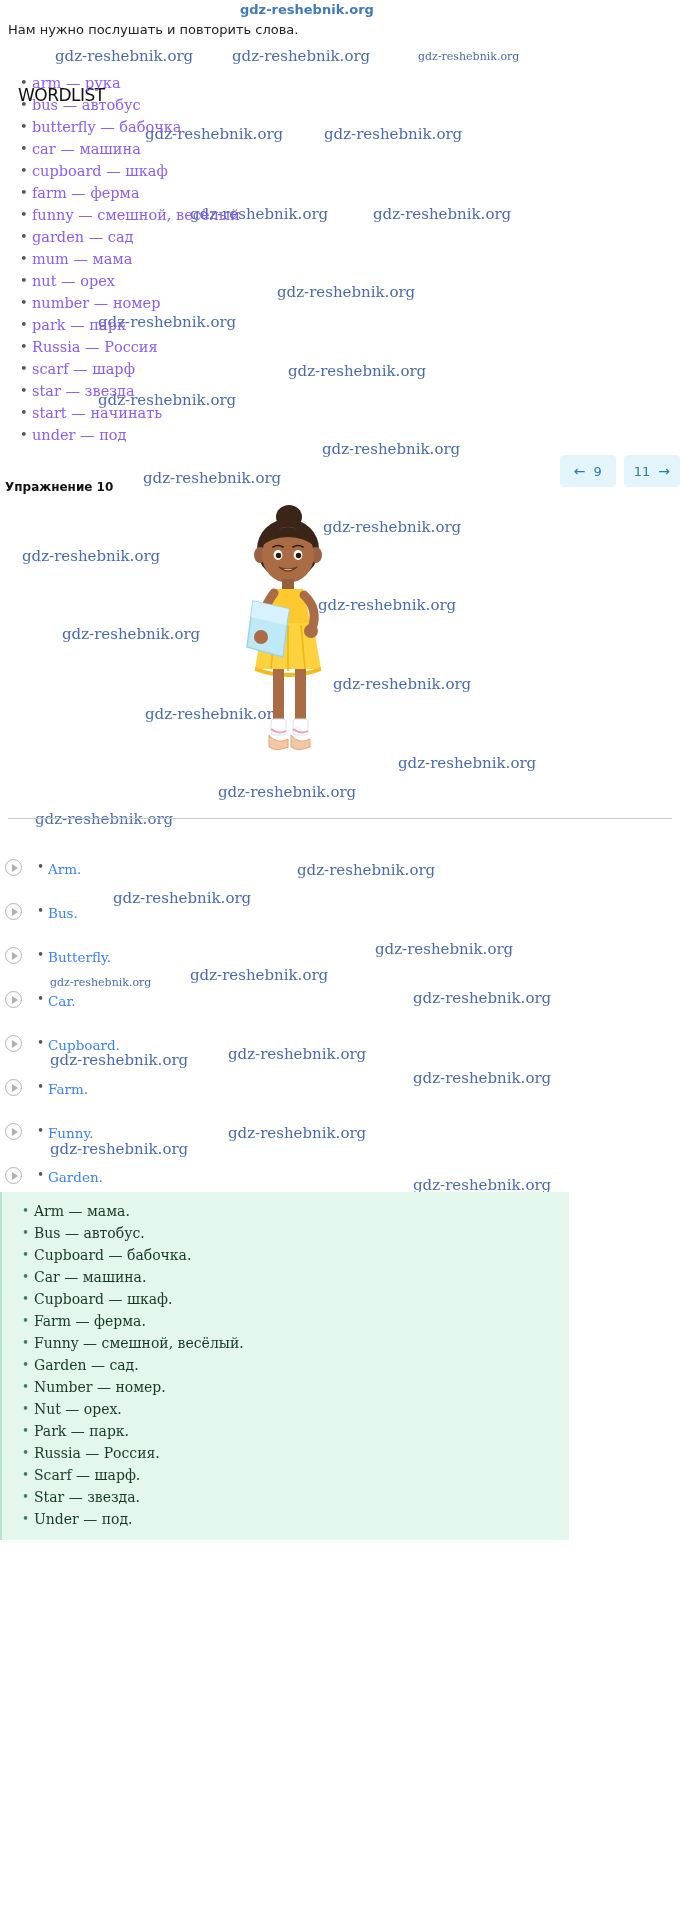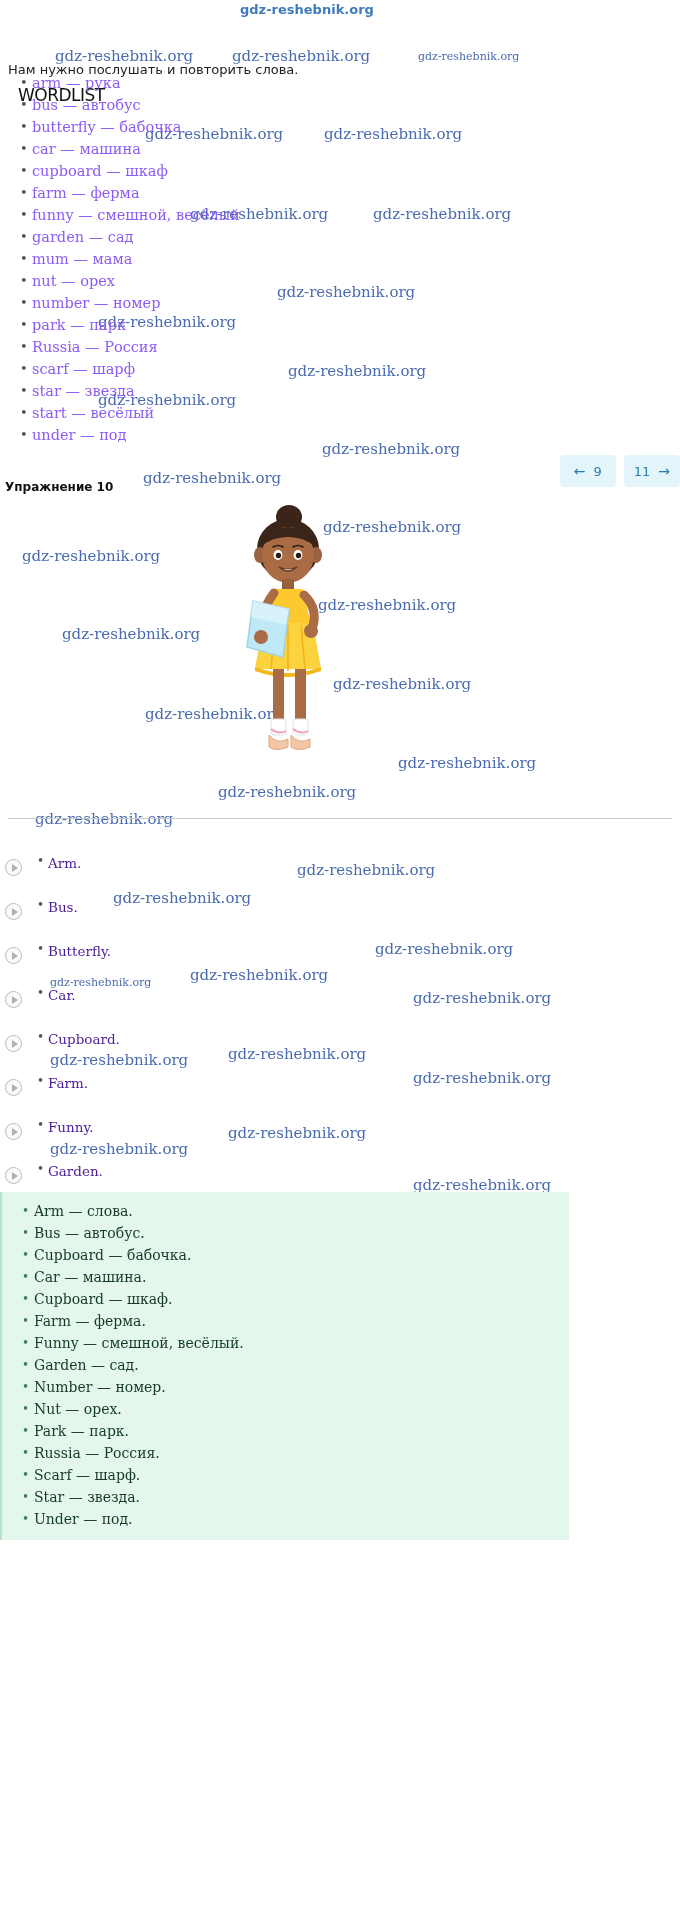--- a/index.html
+++ b/index.html
@@ -40,21 +40,20 @@
   }
 
   
   .intro {
     position: absolute;
     left: 8px;
     top: 22px;
     font-size: 13px;
     color: #222;
     font-family: "DejaVu Sans", sans-serif;
-    margin-top: 40px;
   }
 
   .wordlist-title {
     position: absolute;
     left: 18px;
     top: 45px;
     font-size: 17px;
     letter-spacing: -0.5px;
     font-family: "DejaVu Sans", sans-serif;
     color: #111;
@@ -165,24 +164,24 @@
     position: absolute;
     left: 6px;
     top: 4px;
     border-left: 6px solid #b0b0b0;
     border-top: 4px solid transparent;
     border-bottom: 4px solid transparent;
   }
   .audio-label {
     position: absolute;
     left: 48px;
-    top: 0;
+    top: 6px;
     font-family: "DejaVu Serif", serif;
     font-size: 13.5px;
-    color: #4c1d95;
+    color: #3b82f6;
   }
   .audio-label::before {
     content: "•";
     position: absolute;
     left: -11px;
     top: -1px;
     color: #555;
     font-size: 12px;
   }
 
@@ -286,21 +285,21 @@
       <li>farm — ферма</li>
       <li>funny — смешной, весёлый</li>
       <li>garden — сад</li>
       <li>mum — мама</li>
       <li>nut — орех</li>
       <li>number — номер</li>
       <li>park — парк</li>
       <li>Russia — Россия</li>
       <li>scarf — шарф</li>
       <li>star — звезда</li>
-      <li>start — весёлый</li>
+      <li>start — начинать</li>
       <li>under — под</li>
     </ul>
 
   <div class="ex-title">Упражнение 10</div>
 
   <div class="pager">
     <div class="pg">
       <span class="arrow">←</span>
       <span>9</span>
     </div>
@@ -398,21 +397,21 @@
         <div class="audio-label">Funny.</div>
       </div>
       <div class="audio-row">
         <div class="play-btn"></div>
         <div class="audio-label">Garden.</div>
       </div>
     </div>
 
   <div class="answer-box">
     <ul id="answer-list">
-        <li>Arm — слова.</li>
+        <li>Arm — мама.</li>
         <li>Bus — автобус.</li>
         <li>Cupboard — бабочка.</li>
         <li>Car — машина.</li>
         <li>Cupboard — шкаф.</li>
         <li>Farm — ферма.</li>
         <li>Funny — смешной, весёлый.</li>
         <li>Garden — сад.</li>
         <li>Number — номер.</li>
         <li>Nut — орех.</li>
         <li>Park — парк.</li>

